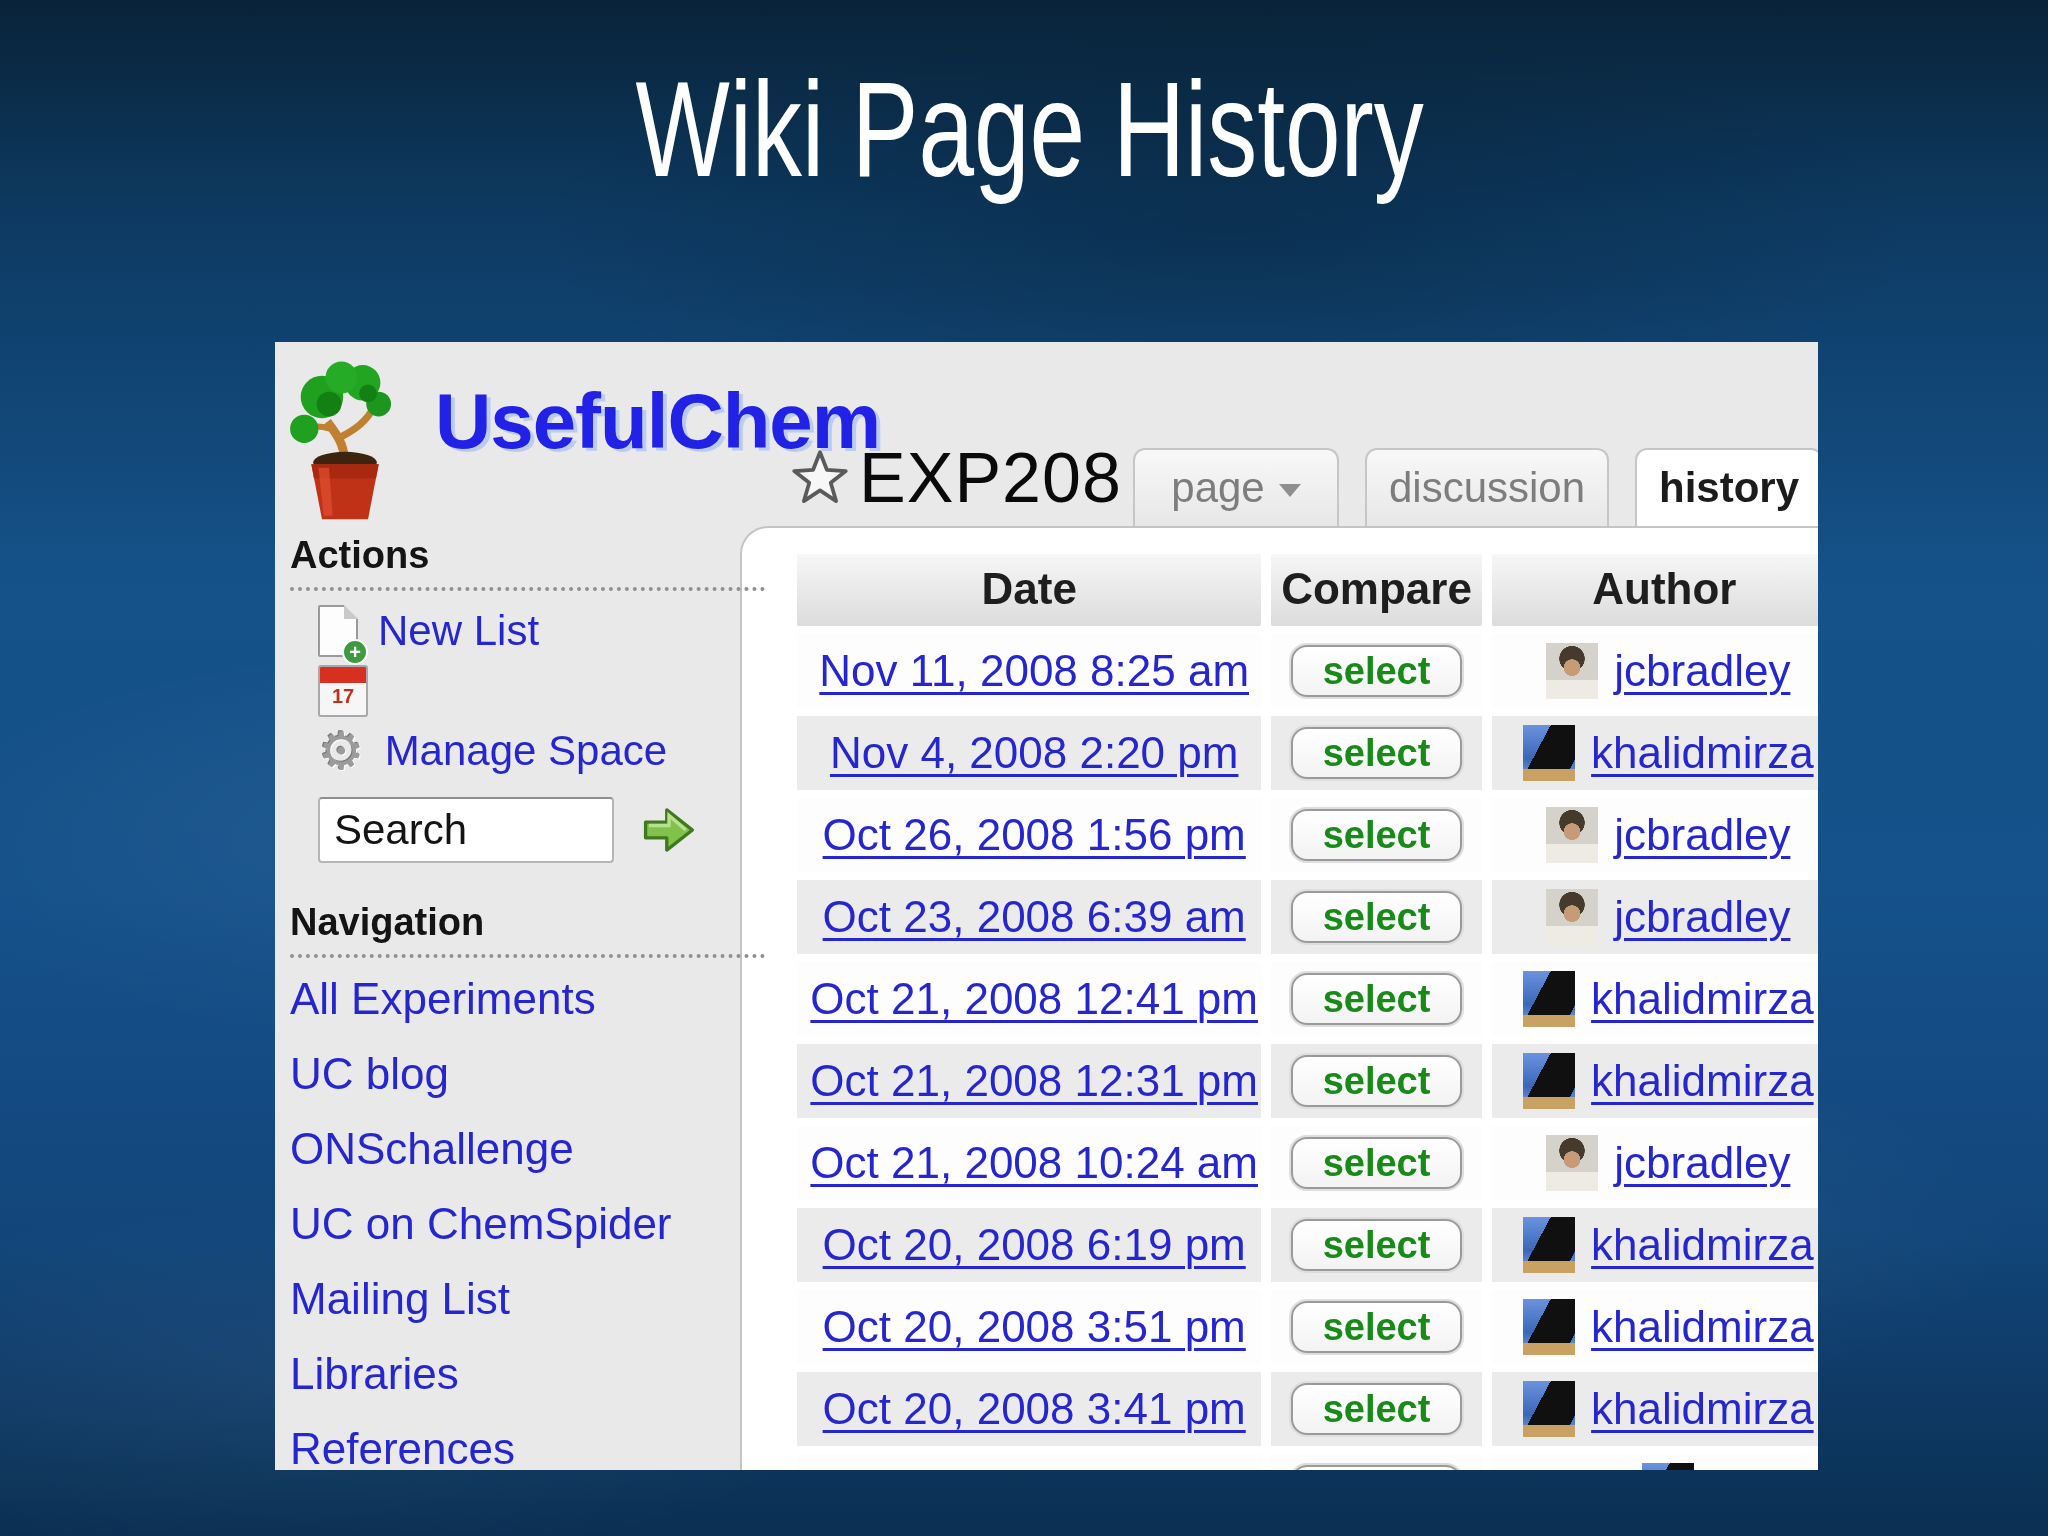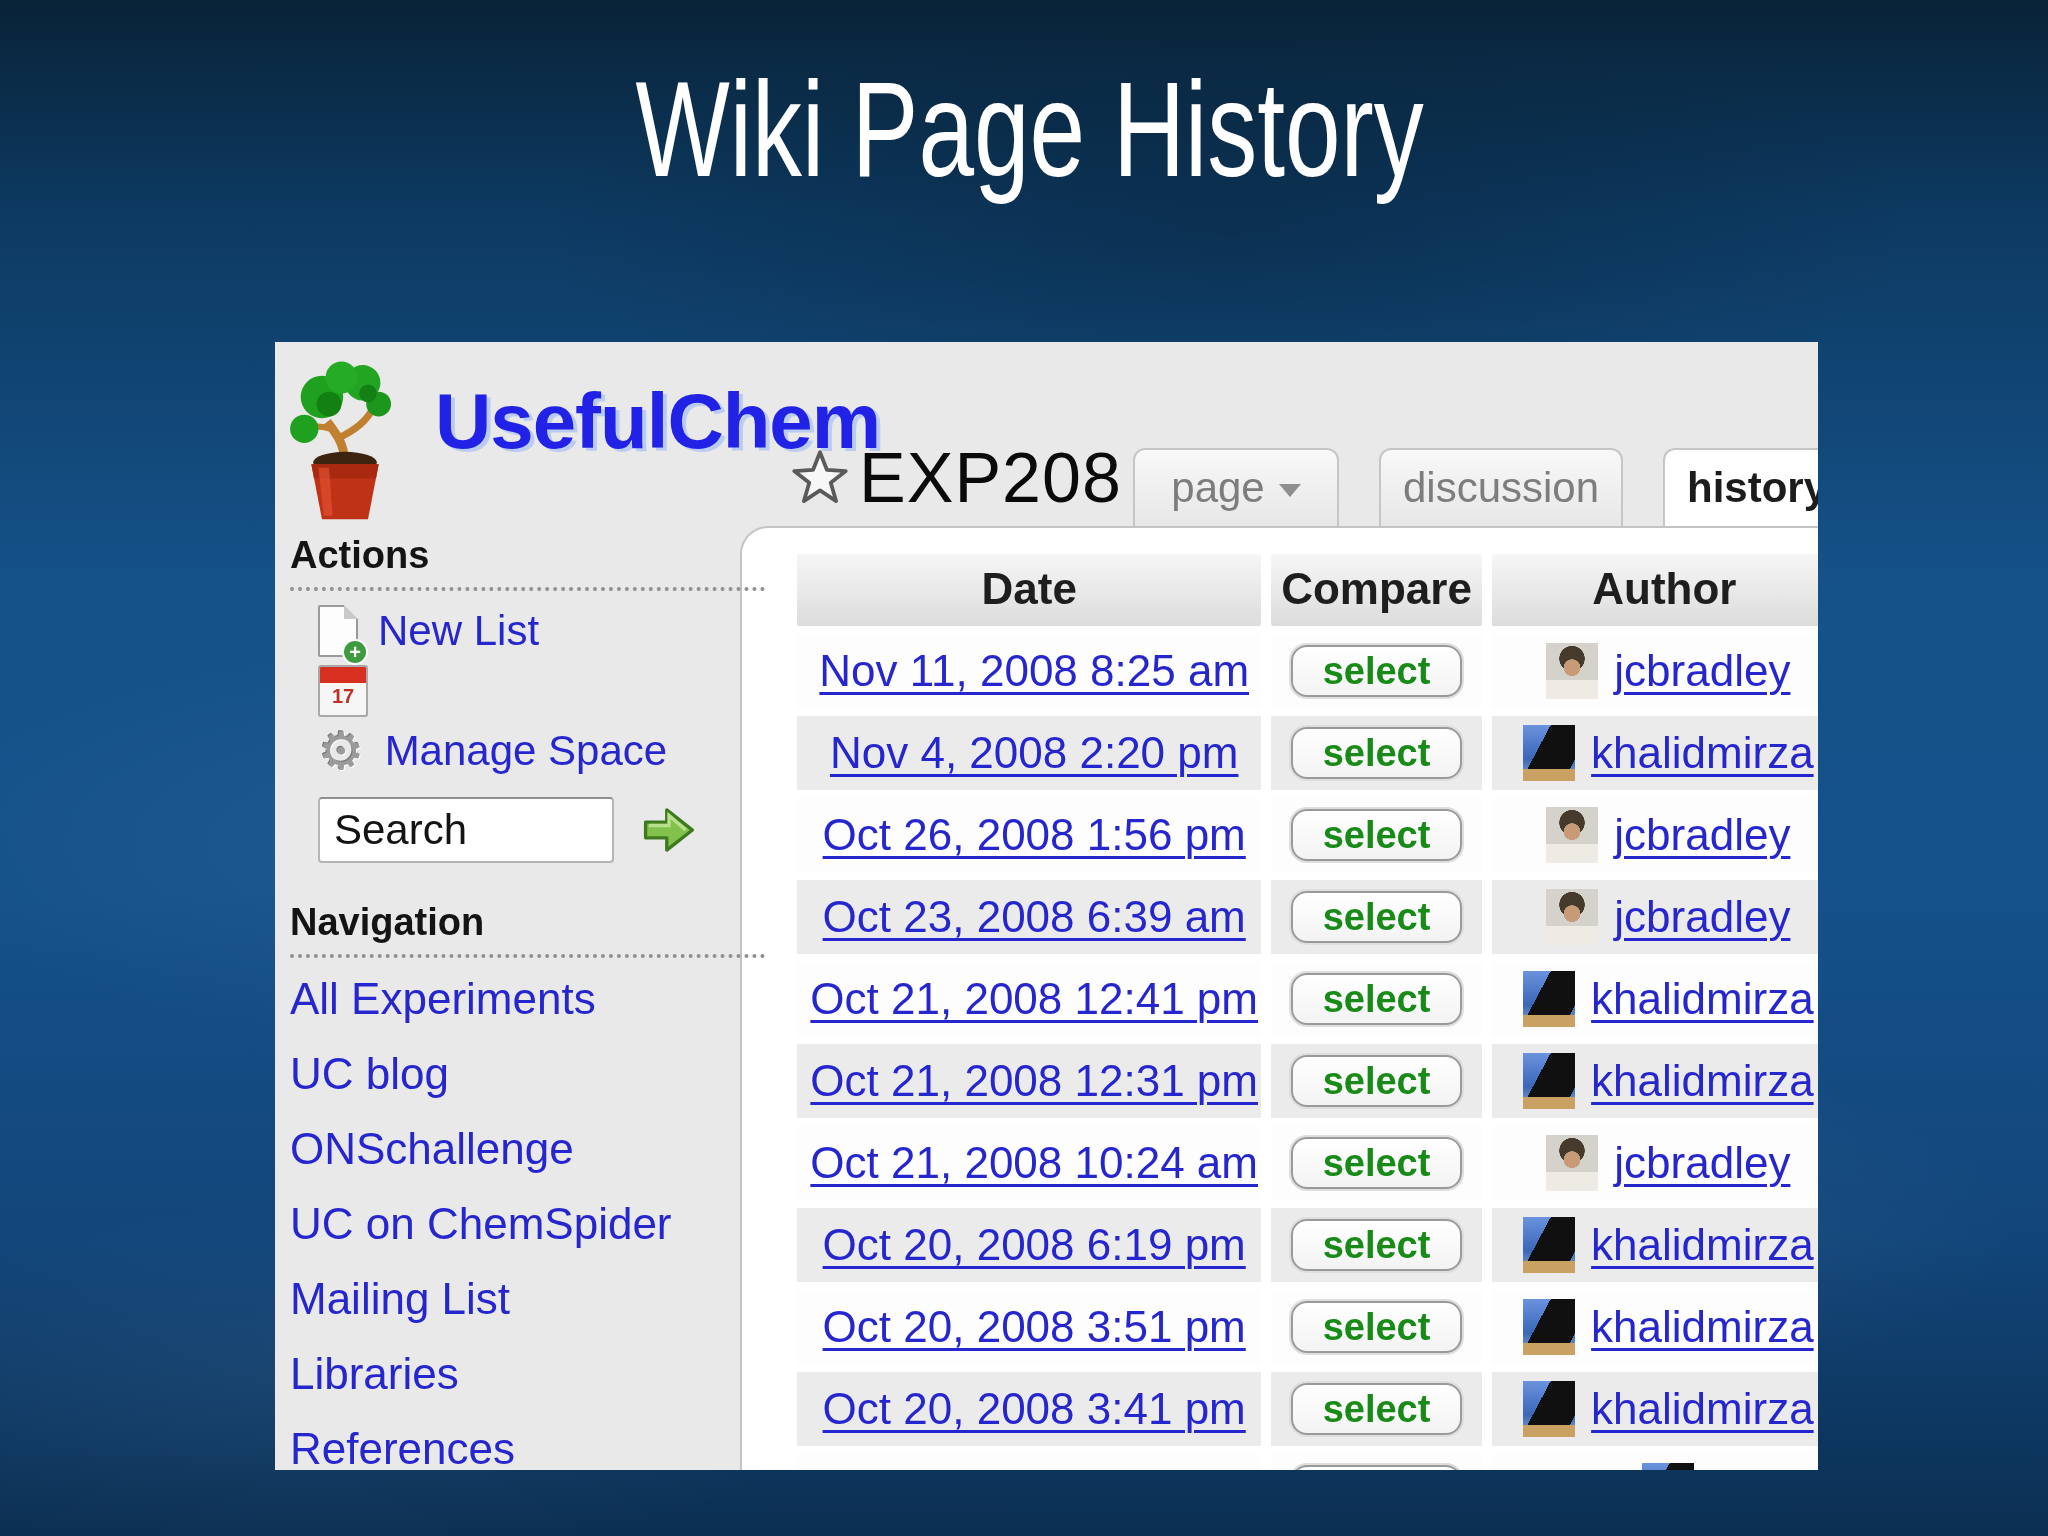--- a/index.html
+++ b/index.html
@@ -39,21 +39,21 @@
     font-size:78px; font-weight:bold; color:var(--site_name_blue, #2222e6);
     text-shadow:4px 3px 0 rgba(150,180,250,0.55);
     letter-spacing:-1px;
   }
 
   .pagetitle-row { position:absolute; left:516px; top:96px; display:flex; align-items:center; gap:10px; }
   .star-icon { width:58px; height:58px; display:inline-block; }
   .pagetitle { font-size:70px; font-weight:500; color:#0a0a0a; letter-spacing:1px; }
 
   
-  .tabs { position:absolute; left:858px; top:106px; height:78px; display:flex; gap:40px; }
+  .tabs { position:absolute; left:858px; top:106px; height:78px; display:flex; gap:26px; }
   .tab {
     height:78px; display:flex; align-items:center; justify-content:center; gap:14px;
     border:2px solid #c6c6c6; border-bottom:none;
     border-radius:12px 12px 0 0;
     background:linear-gradient(180deg,#f8f8f8,#e7e7e7);
     color:#7d7d7d; font-size:42px;
   }
   .tab-page { width:206px; }
   .tab-discussion { width:244px; }
   .tab-history {

